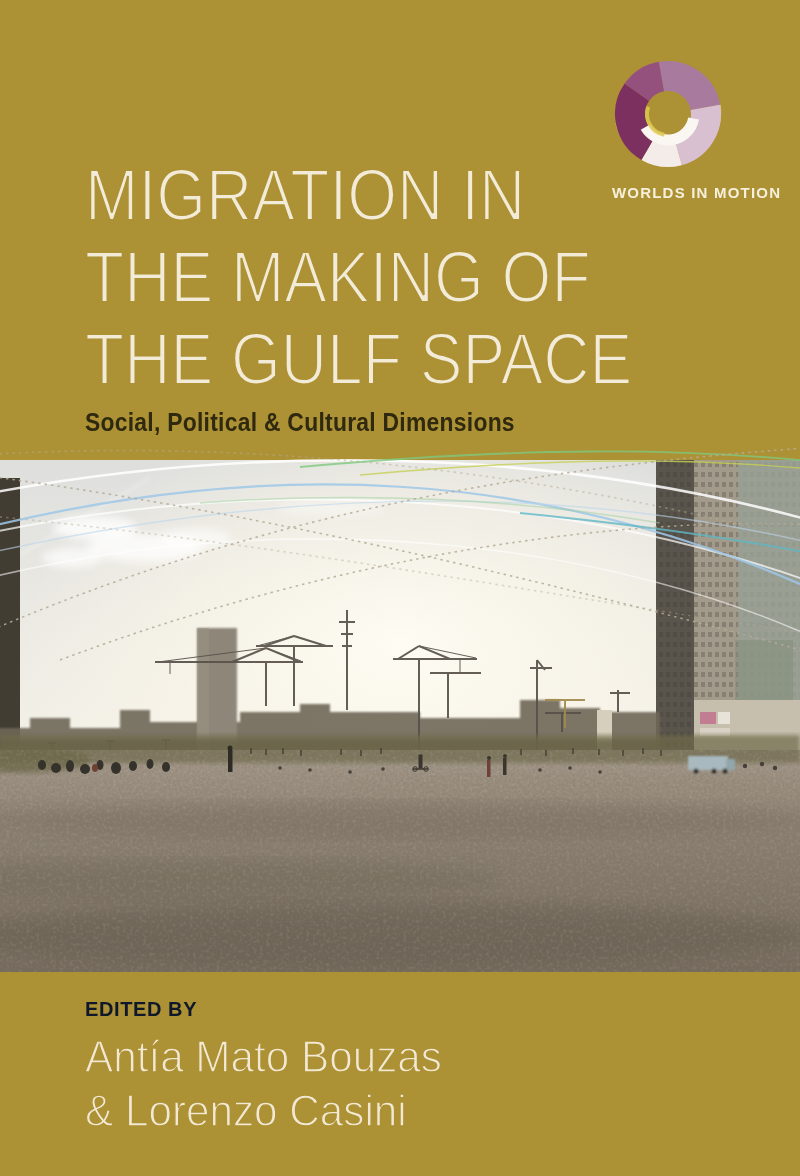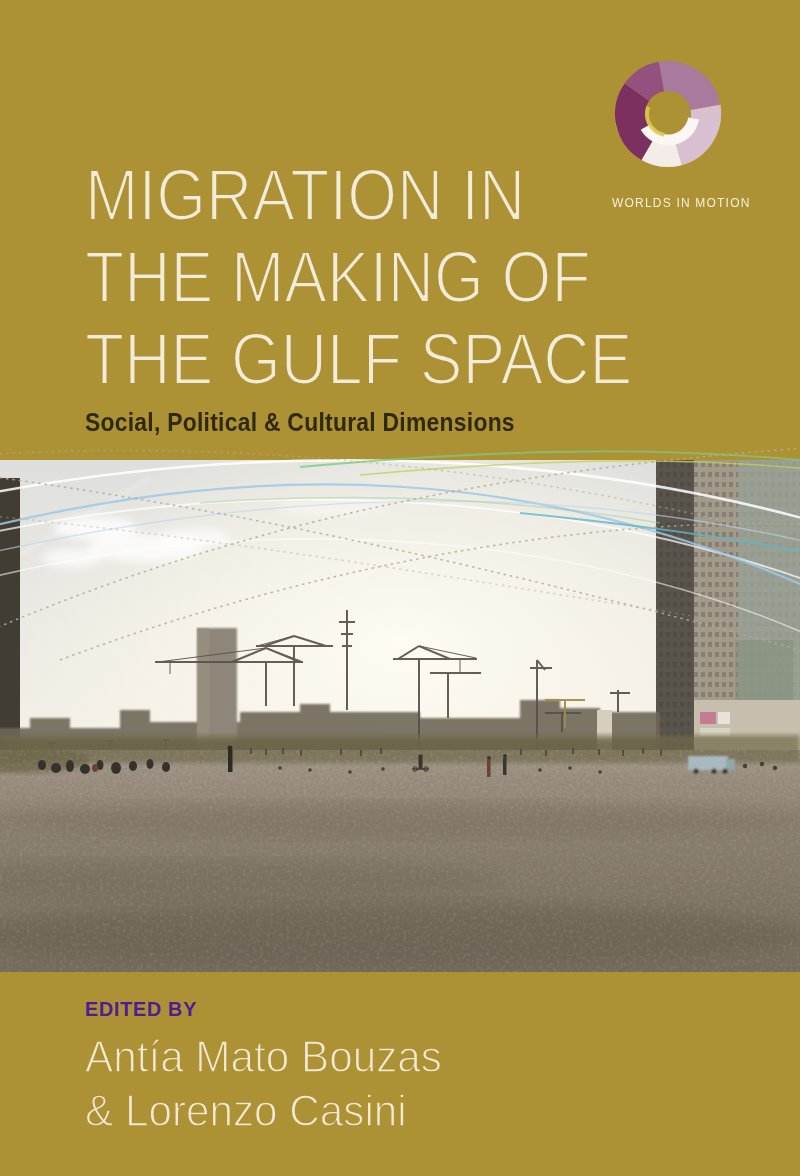--- a/index.html
+++ b/index.html
@@ -5,21 +5,21 @@
   html,body{margin:0;padding:0;background:#555;}
   .cover{
     position:relative;width:800px;height:1176px;overflow:hidden;
     background:#ad9135;
     font-family:"Liberation Sans",sans-serif;
   }
   
   .logo{position:absolute;left:612px;top:60px;width:112px;text-align:center;}
   .logo svg{display:block;margin:0 auto;}
   .logo-label{
-    margin-top:28px;font-size:12px;font-weight:normal;letter-spacing:1.2px;
+    margin-top:16px;font-size:15px;font-weight:bold;letter-spacing:1.2px;
     color:#f6f0dc;white-space:nowrap;
   }
   
   .title{
     position:absolute;left:85px;top:154px;margin:0;
     font-size:72px;font-weight:400;line-height:82px;letter-spacing:0px;
     color:#f2ebd8;
     -webkit-text-stroke:2.2px #ad9135; 
     transform:scaleX(.89);transform-origin:0 0;
     white-space:nowrap;
@@ -29,21 +29,21 @@
   .subtitle{
     position:absolute;left:85px;top:407px;
     font-size:26px;font-weight:bold;letter-spacing:.3px;color:#2f290f;
     transform:scaleX(.88);transform-origin:0 0;white-space:nowrap;
   }
   
   .photo{position:absolute;left:0;top:460px;width:800px;height:512px;display:block;}
   .arcs{position:absolute;left:0;top:395px;width:800px;height:300px;display:block;pointer-events:none;}
   
   .credits{position:absolute;left:85px;top:998px;}
-  .edited-by{font-size:20px;font-weight:bold;letter-spacing:.6px;color:#4c1d95;}
+  .edited-by{font-size:20px;font-weight:bold;letter-spacing:.6px;color:#0f172a;}
   .editors{margin-top:9px;font-size:44px;line-height:54px;color:#f1e9d3;
     -webkit-text-stroke:1.3px #ad9135;letter-spacing:0;transform:scaleX(.96);transform-origin:0 0;
     white-space:nowrap;}
 </style>
 </head>
 <body>
 
 <div class="cover">
 
   <div class="logo">

